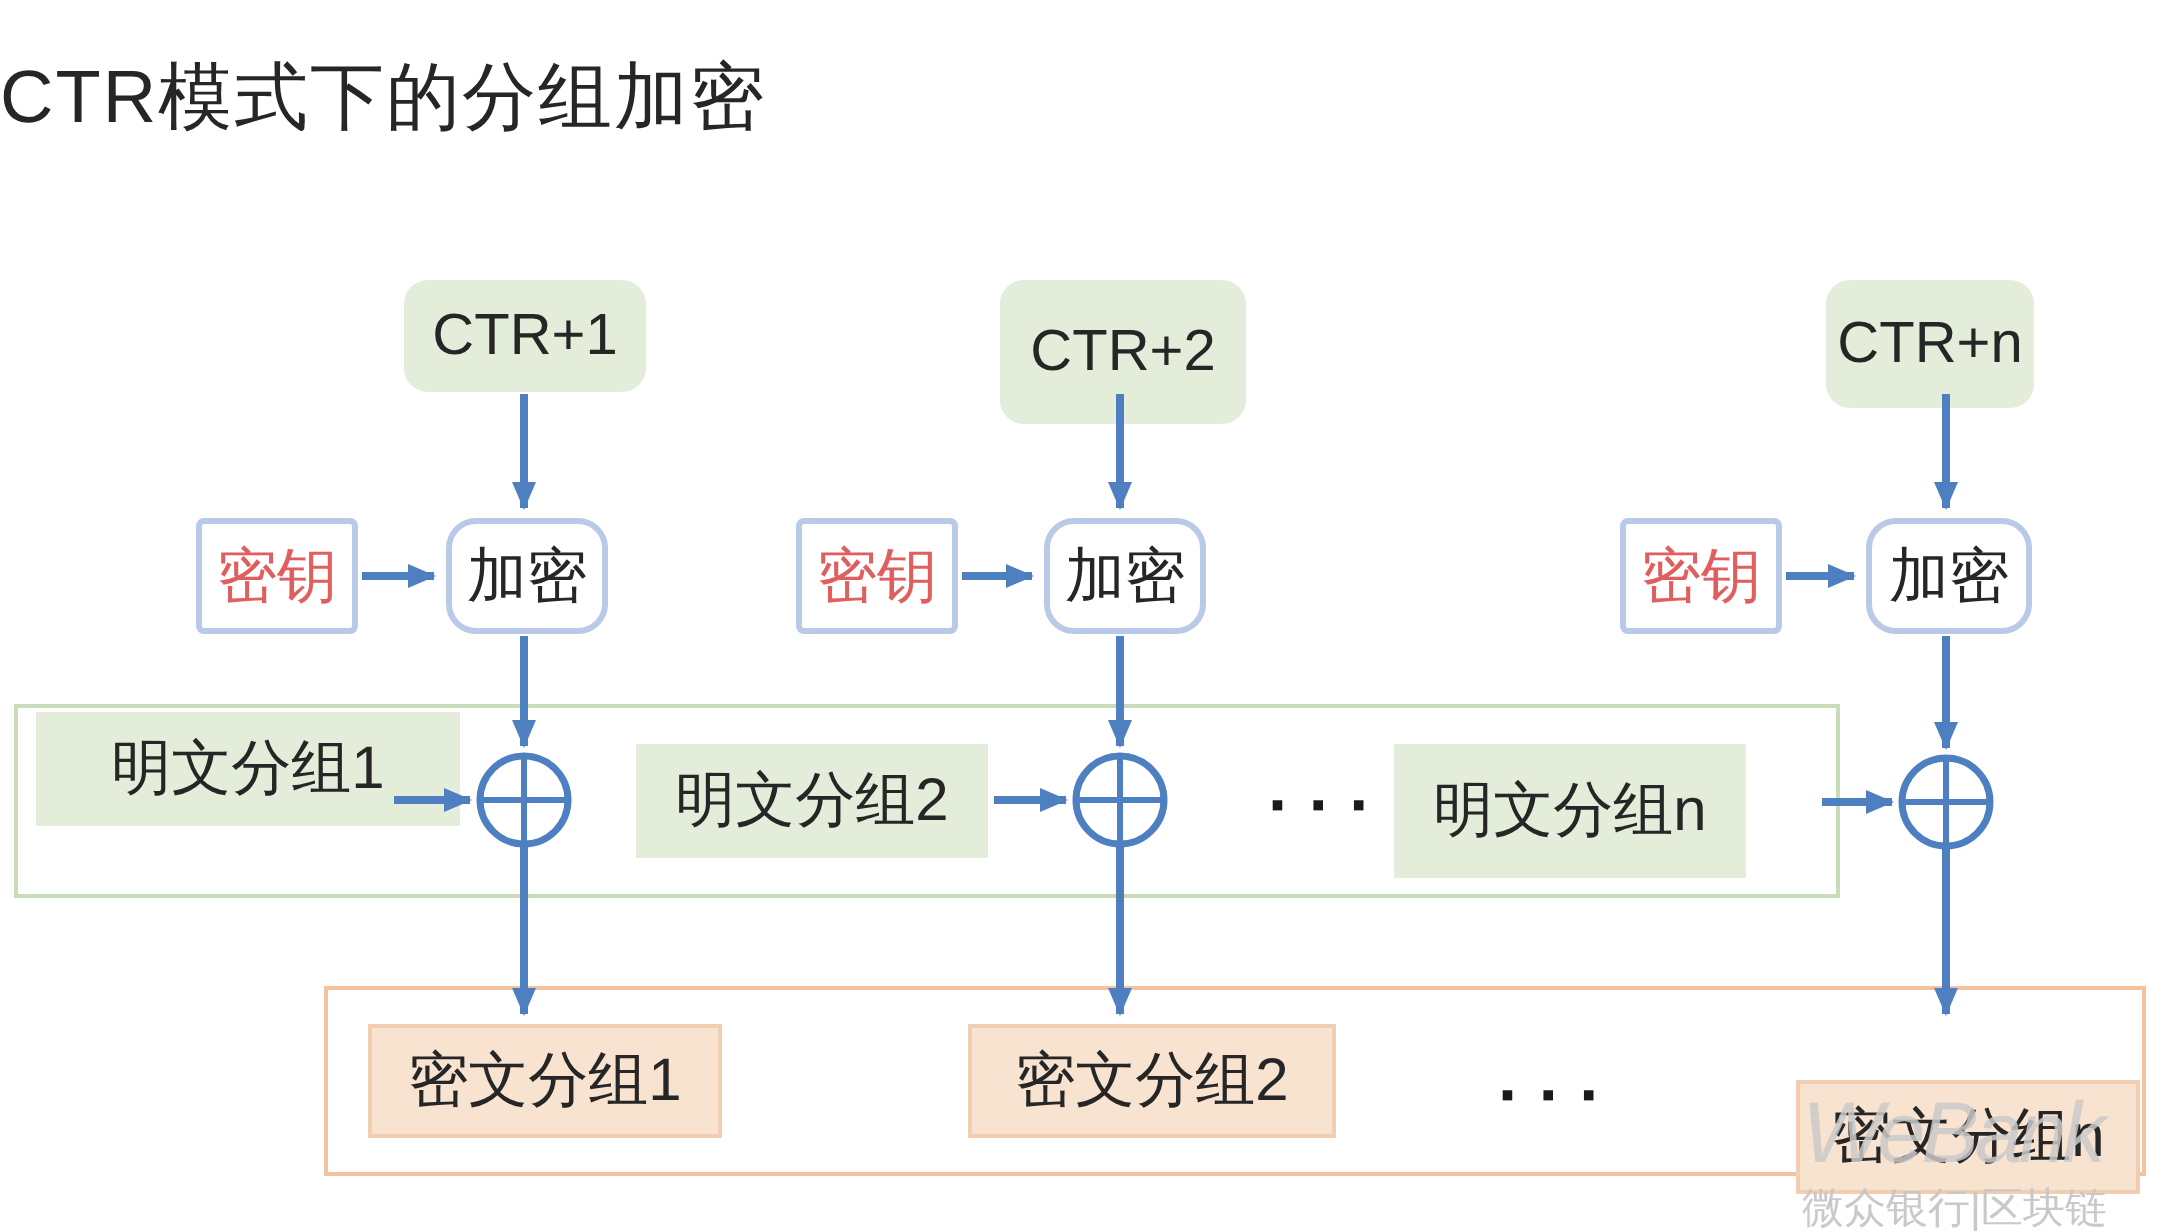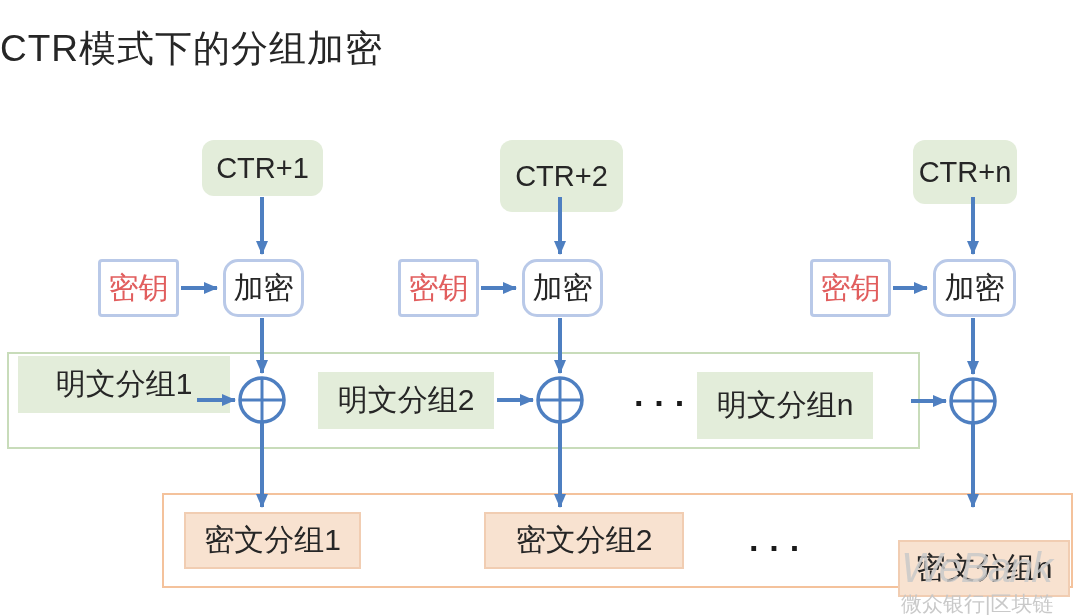--- a/index.html
+++ b/index.html
@@ -39,21 +39,21 @@
   .c1-key{left:98px;top:259px;width:81px;height:58px;}
   .c2-key{left:398px;top:259px;width:81px;height:58px;}
   .c3-key{left:810px;top:259px;width:81px;height:58px;}
   .c1-enc{left:223px;top:259px;width:81px;height:58px;}
   .c2-enc{left:522px;top:259px;width:81px;height:58px;}
   .c3-enc{left:933px;top:259px;width:83px;height:58px;}
   .c1-plain{left:18px;top:356px;width:212px;height:57px;}
   .c2-plain{left:318px;top:372px;width:176px;height:57px;}
   .c3-plain{left:697px;top:372px;width:176px;height:67px;}
   .c1-cipher{left:173px;top:512px;width:177px;height:57px;z-index:5;}
-  .c2-cipher{left:473px;top:512px;width:200px;height:57px;z-index:5;}
+  .c2-cipher{left:473px;top:512px;width:184px;height:57px;z-index:5;}
   .c3-cipher{left:887px;top:540px;width:172px;height:57px;z-index:5;}
   .green-rect{left:7px;top:352px;width:913px;height:97px;}
   .orange-rect{left:162px;top:493px;width:911px;height:95px;}
   .dots-plain{left:634px;top:386px;}
   .dots-cipher{left:749px;top:531px;}
 </style>
 </head>
 <body>
 
 <div class="canvas">

